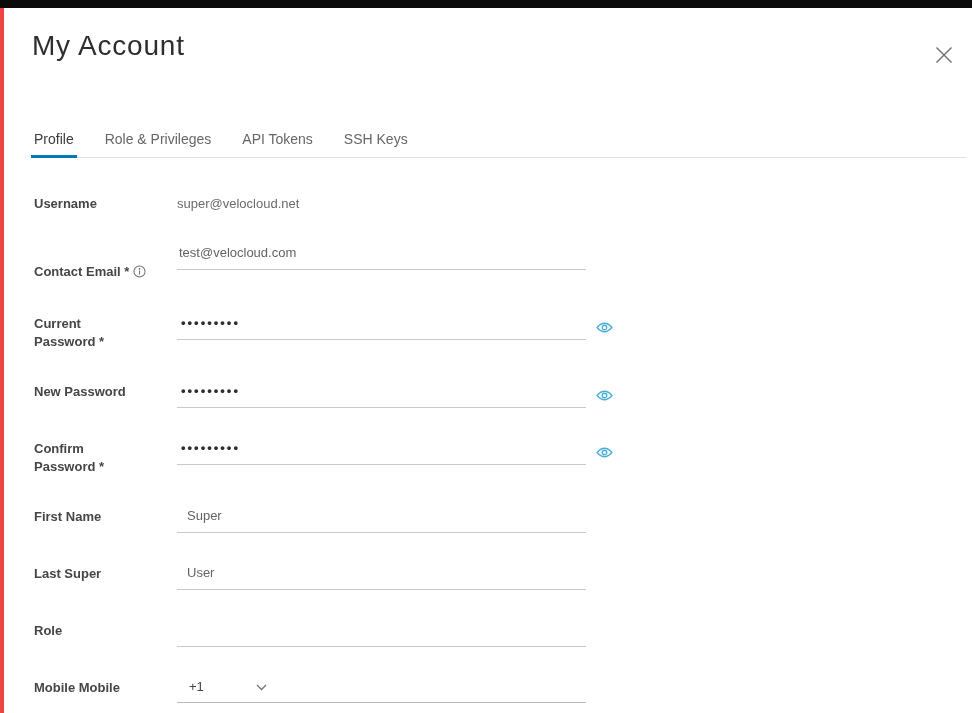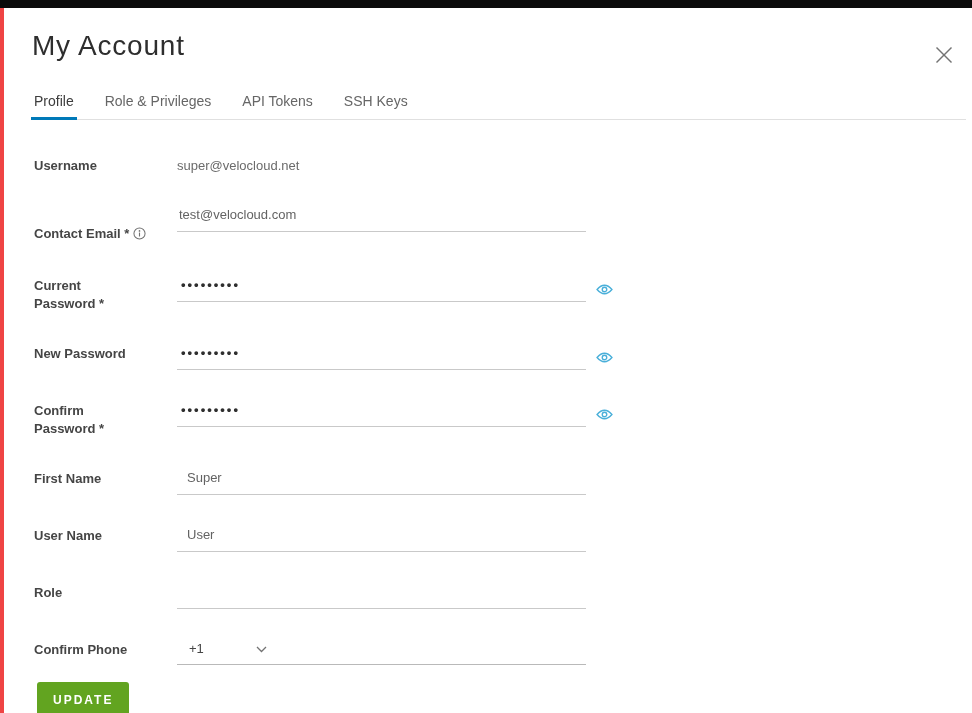--- a/index.html
+++ b/index.html
@@ -30,21 +30,21 @@
   }
   .tabs {
     display: flex; align-items: flex-end;
     margin: 30px 6px 0 27px;
     border-bottom: 1px solid #e0e0e0;
   }
   .tab {
     position: relative;
     font-size: 14px; line-height: 17px; color: #666;
     padding: 0 3px 9px 3px; margin-right: 25px;
-    cursor: pointer; white-space: nowrap;
+    cursor: pointer; white-space: nowrap; margin-top: 38px;
   }
   .tab.active { color: #3c3c3c; }
   .tab.active::after {
     content: ""; position: absolute; left: 0; right: 0; bottom: -1px;
     height: 3px; background: #0079b8;
   }
   .form { padding: 36px 44px 0 30px; }
   .row { display: flex; align-items: flex-start; margin-bottom: 31px; }
   .lbl {
     width: 143px; flex: none;
@@ -177,35 +177,35 @@
     </div>
 
     <div class="row">
       <label class="lbl">First Name</label>
       <div class="fieldzone">
         <input class="tinput" style="padding-left: 10px;" value="Super">
       </div>
     </div>
 
     <div class="row">
-      <label class="lbl">User Name</label>
+      <label class="lbl">Last Super</label>
       <div class="fieldzone">
         <input class="tinput" style="padding-left: 10px;" value="User">
       </div>
     </div>
 
     <div class="row">
       <label class="lbl">Role</label>
       <div class="fieldzone">
         <input class="tinput" value="" style="">
       </div>
     </div>
 
     <div class="row" style="margin-bottom:0;">
-      <label class="lbl">Confirm Phone</label>
+      <label class="lbl">Mobile Mobile</label>
       <div class="fieldzone">
         <div class="phone-field">
           <span class="cc">
             <span>+1</span>
             <svg width="11" height="7" viewBox="0 0 11 7">
                 <polyline points="1,1 5.5,5.5 10,1" fill="none" stroke="#737373" stroke-width="1.3"></polyline>
               </svg>
           </span>
           <input class="phone-input" value="" style="">
         </div>

